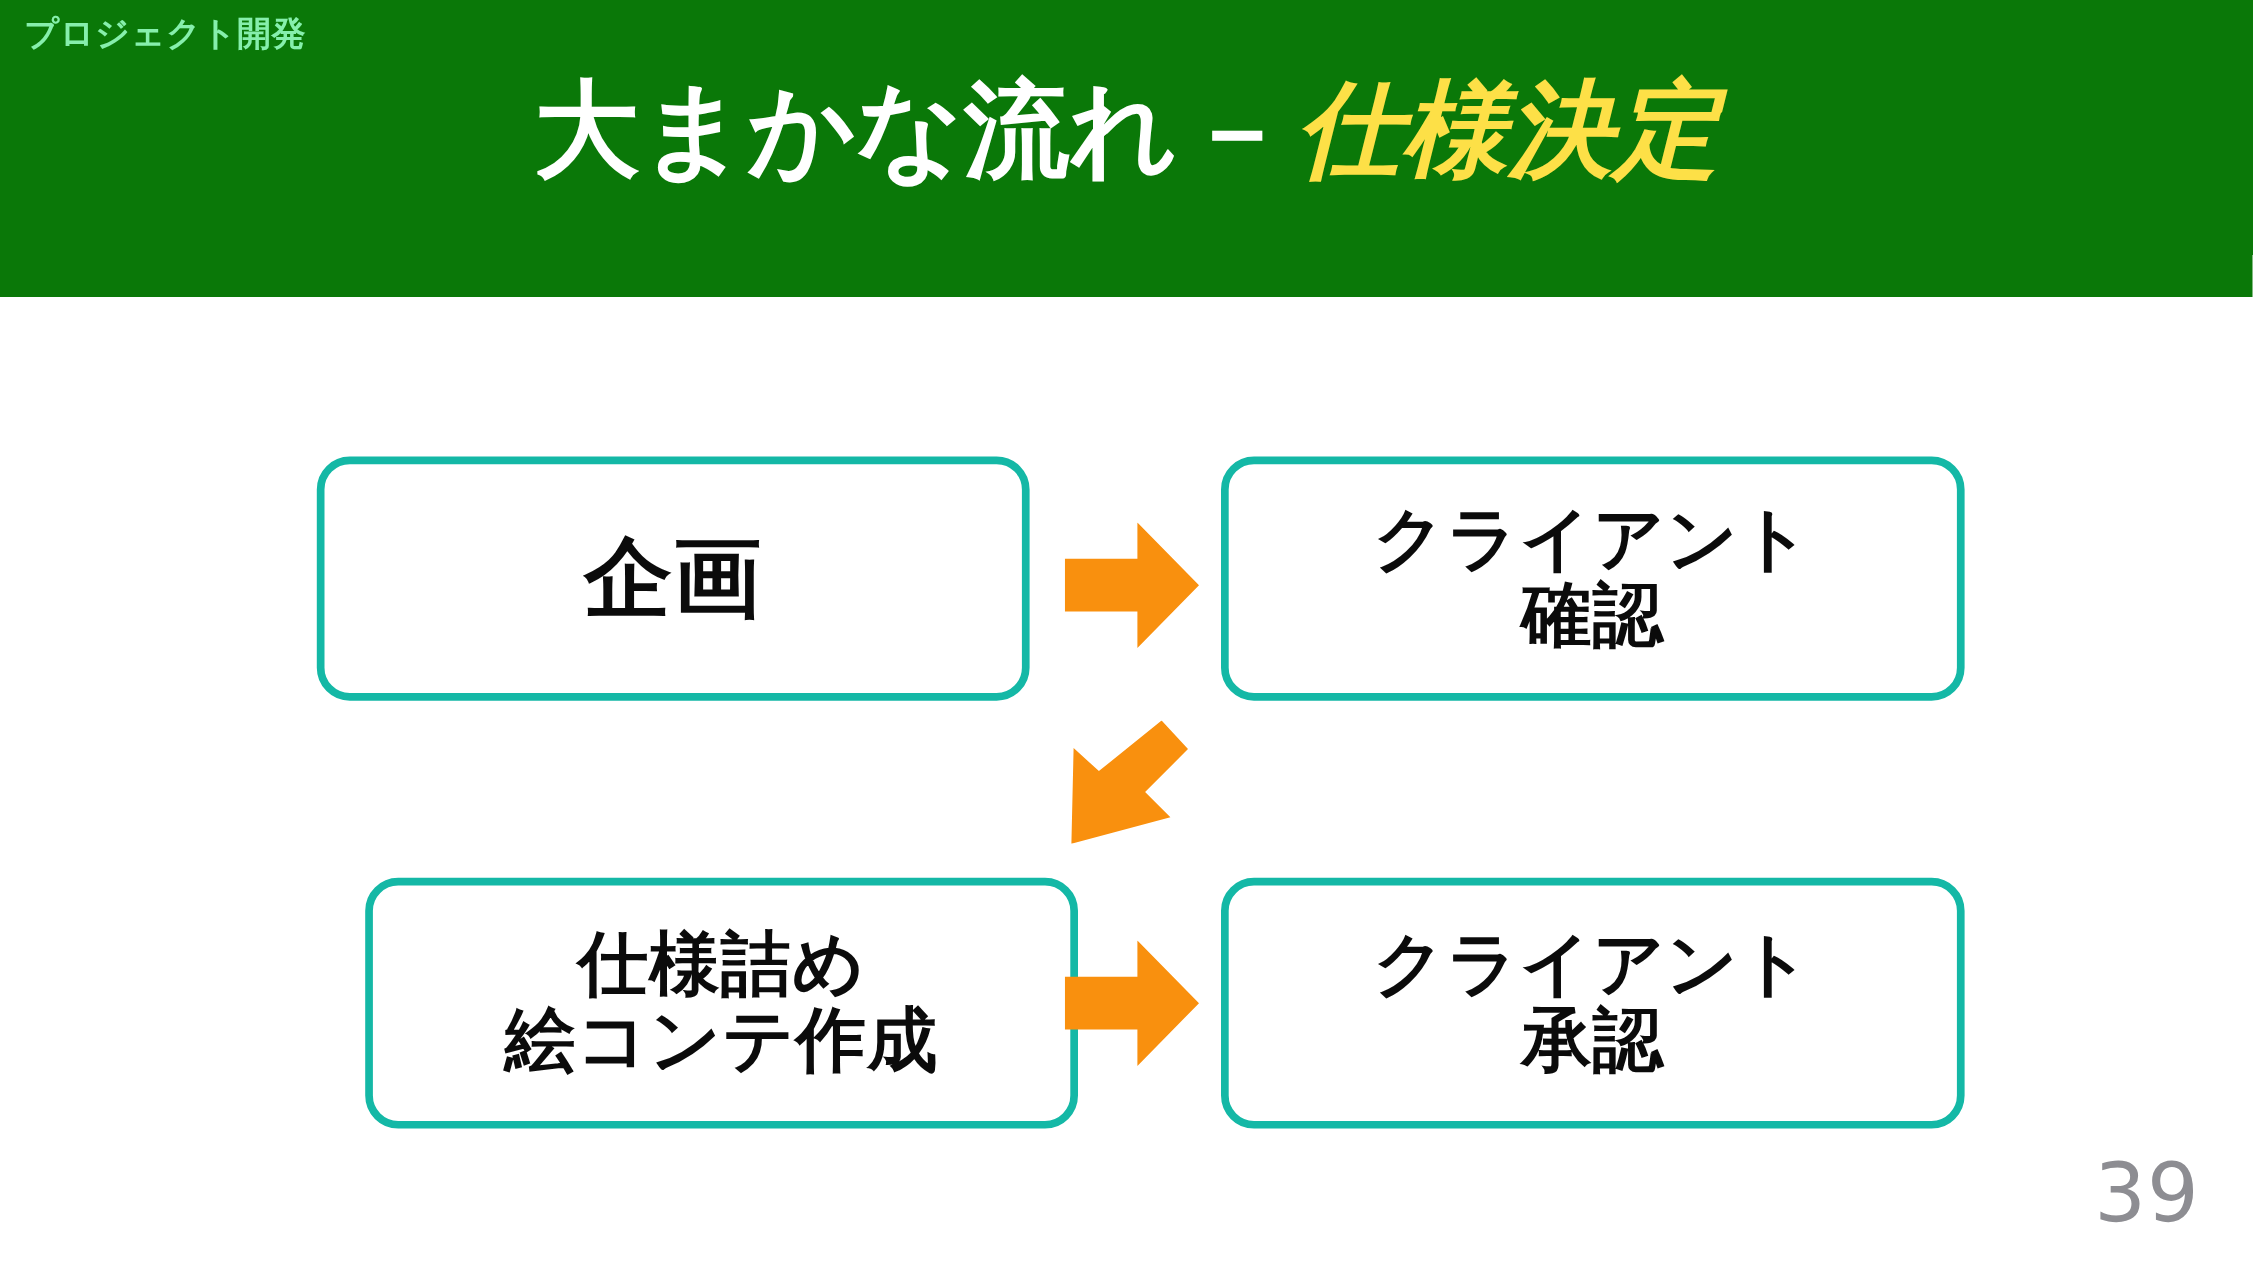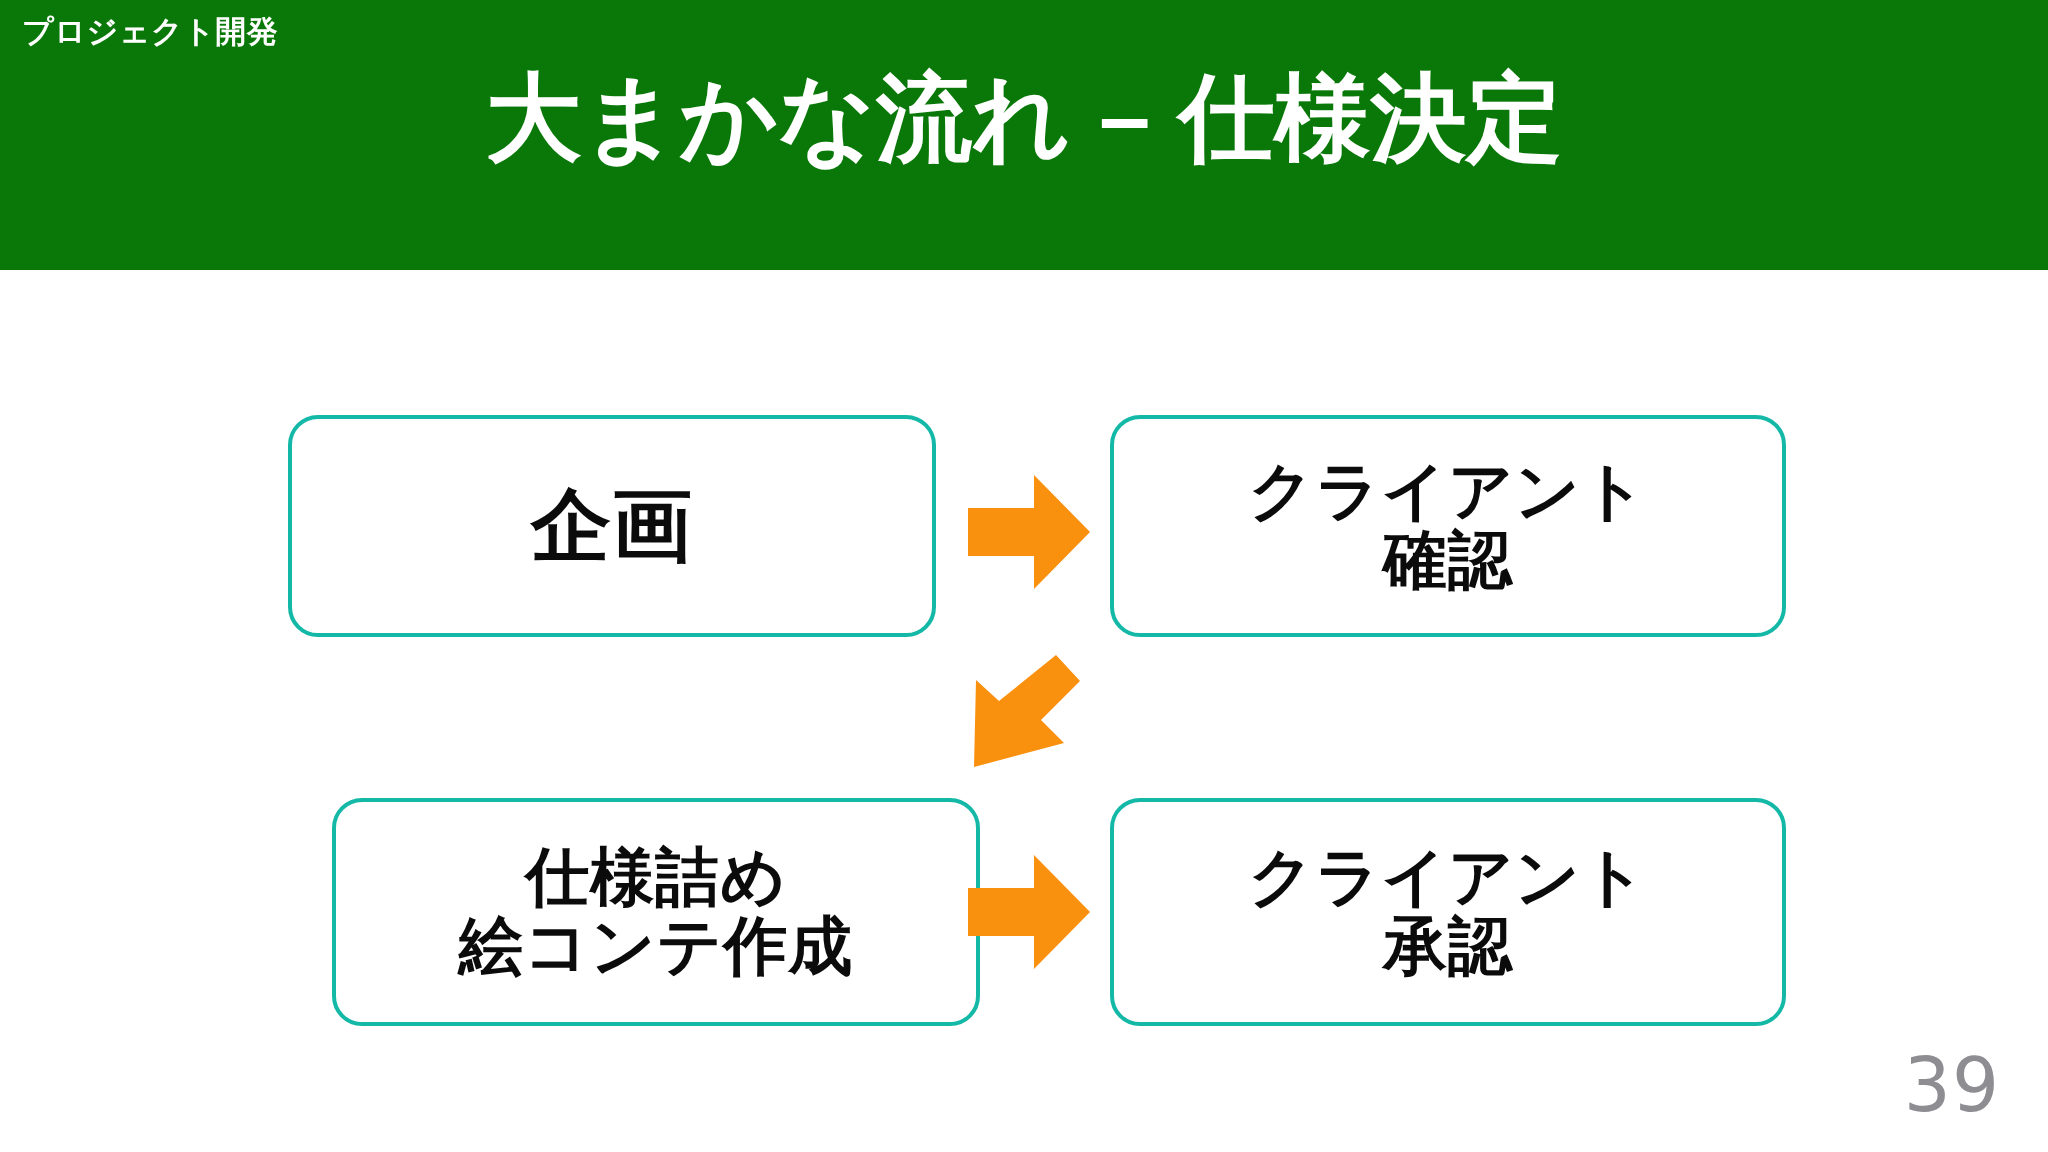--- a/index.html
+++ b/index.html
@@ -24,46 +24,46 @@
     width: 2048px;
     height: 270px;
     background: #0a7808;
   }
   #eyebrow {
     position: absolute;
     left: 22px;
     top: 14px;
     font-size: 31px;
     font-weight: 700;
-    color: #ffffff;
+    color: #86efac;
     letter-spacing: 0.5px;
     line-height: 1.1;
     white-space: nowrap;
   }
   #slide-title {
     position: absolute;
     left: 0;
     top: 58px;
     width: 2048px;
     text-align: center;
     font-size: 96px;
     font-weight: 700;
     line-height: 1.25;
     white-space: nowrap;
   }
   .title-main { color: #ffffff; }
   .title-dash { color: #ffffff; padding: 0 6px; }
-  .title-accent { color: #ffffff; }
+  .title-accent { color: #fde047; font-style: italic; }
 
   
   .flow-box {
     position: absolute;
     box-sizing: border-box;
     background: #ffffff;
-    border: 4px solid #14b8a6;
+    border: 7px solid #14b8a6;
     border-radius: 30px;
     display: flex;
     align-items: center;
     justify-content: center;
     text-align: center;
   }
   .flow-label {
     color: #0b0b0b;
     font-weight: 700;
     font-size: 64px;

